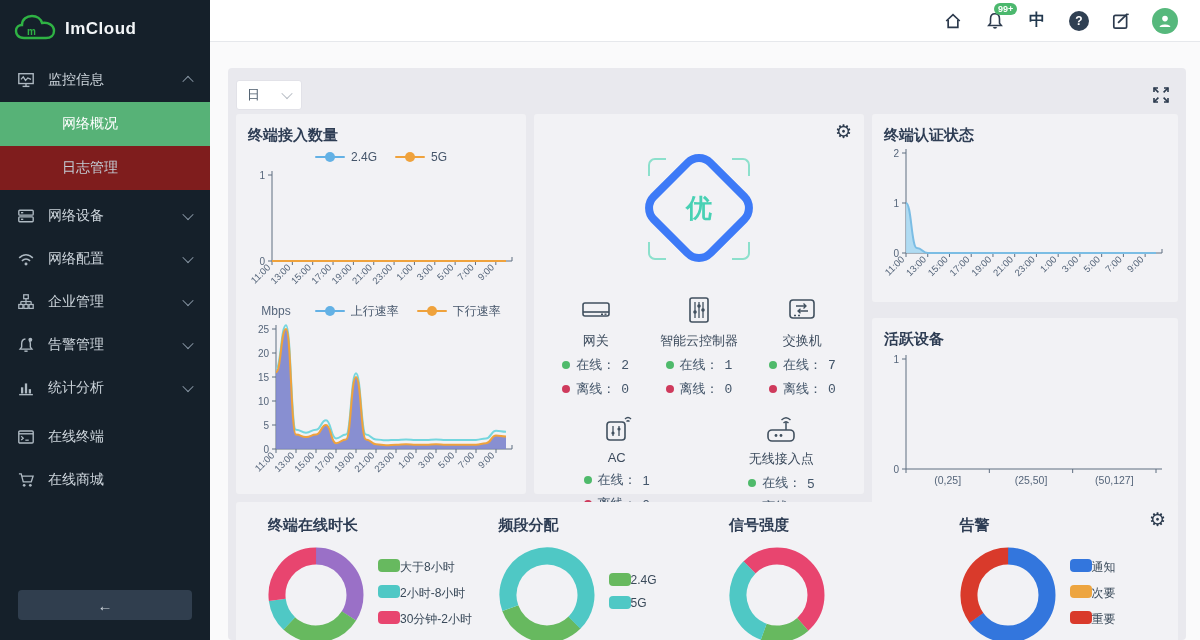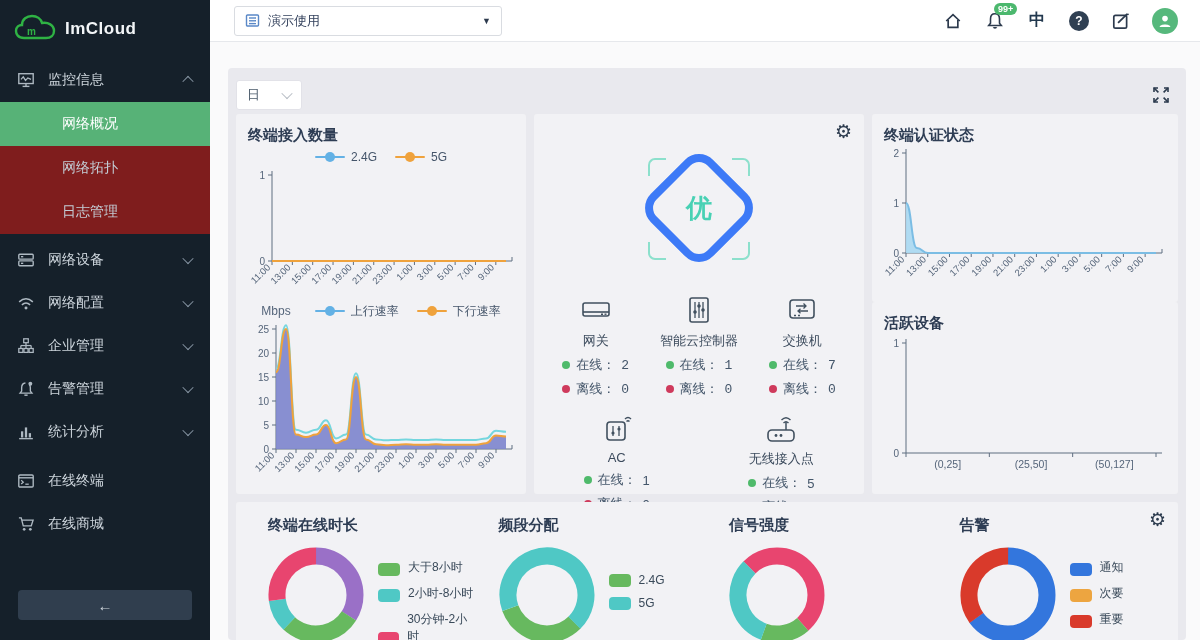--- a/index.html
+++ b/index.html
@@ -41,21 +41,21 @@
   .period-select { width:66px; height:30px; background:#fff; border:1px solid #e2e2e8; border-radius:3px; display:flex; align-items:center; padding:0 10px; gap:14px; cursor:pointer; }
   .period-select .ps-label { font-size:13px; color:#4a5a6a; flex:1; }
   .period-select .chev { border-color:#b6bcc4; }
   .fs-btn { margin-left:auto; margin-right:8px; cursor:pointer; width:18px; height:18px; }
 
   .grid-row1 { display:flex; gap:8px; height:380px; }
   .card { background:#f2f2f5; border-radius:3px; }
   .card-title { font-size:15px; font-weight:bold; color:#2e3d54; }
   .card1 { width:290px; padding:12px; }
   .card2 { width:330px; position:relative; padding:10px; }
-  .col3 { flex:1; display:flex; flex-direction:column; gap:0; }
+  .col3 { flex:1; display:flex; flex-direction:column; gap:16px; }
   .card3 { height:188px; padding:12px; }
   .card4 { flex:1; padding:12px; }
   .grid-row2 { margin-top:8px; height:190px; position:relative; padding:14px 10px 0 10px; display:flex; }
 
   .legend-row { display:flex; align-items:center; justify-content:center; gap:18px; height:20px; margin-top:2px; }
   .legend-item { display:flex; align-items:center; gap:6px; cursor:pointer; }
   .legend-item .ll { font-size:12px; color:#45556a; }
   .lmark { position:relative; width:30px; height:10px; display:inline-block; }
   .lmark::before { content:""; position:absolute; left:0; right:0; top:4px; height:2px; background:var(--c); border-radius:1px; }
   .lmark::after { content:""; position:absolute; left:10px; top:0; width:10px; height:10px; border-radius:50%; background:var(--c); }
@@ -79,21 +79,21 @@
   .dev { display:flex; flex-direction:column; align-items:center; width:104px; }
   .dev-name { font-size:13px; color:#3c4b5d; margin-top:6px; }
   .dev-line { display:flex; align-items:center; gap:6px; margin-top:6px; font-size:13px; color:#44566a; }
   .dot { width:8px; height:8px; border-radius:50%; }
   .dot.g { background:#4fba6b; } .dot.r { background:#cf3a5c; }
 
   
   .dsec { flex:1; padding-left:22px; }
   .dsec-body { display:flex; align-items:flex-start; margin-top:12px; gap:14px; }
   .dlegend { display:flex; flex-direction:column; gap:9px; margin-top:12px; }
-  .dleg-item { display:flex; align-items:flex-end; gap:8px; cursor:pointer; }
+  .dleg-item { display:flex; align-items:flex-start; cursor:pointer; }
   .sw { width:22px; height:13px; border-radius:4px; }
   .dleg-item .ll { font-size:12px; color:#3a4a5a; }
 </style>
 </head>
 <body>
 
 <div class="stage">
 
   <div class="sidebar">
     <div class="logo">
@@ -111,23 +111,20 @@
           <line x1="7" y1="10.1" x2="7" y2="12.4" stroke="#aeb9c2" stroke-width="1.2"></line>
           <line x1="4" y1="12.6" x2="10" y2="12.6" stroke="#aeb9c2" stroke-width="1.2"></line>
         </svg>
       <span class="ni-label">监控信息</span>
       <span class="chev up"></span>
     </div>
 
     <div class="submenu">
       <div class="sub-item active">
           <span>网络概况</span>
-        </div>
-      <div class="sub-item">
-          <span>网络拓扑</span>
         </div>
       <div class="sub-item">
           <span>日志管理</span>
         </div>
     </div>
 
     <div class="nav-item small-gap" style="margin-top:4px">
       <svg class="micon" viewBox="0 0 14 14">
           <rect x="0.7" y="2" width="12.6" height="4.2" rx="0.8" fill="none" stroke="#aeb9c2" stroke-width="1.2"></rect>
           <rect x="0.7" y="7.8" width="12.6" height="4.2" rx="0.8" fill="none" stroke="#aeb9c2" stroke-width="1.2"></rect>
@@ -203,30 +200,20 @@
         </svg>
       <span class="ni-label">在线商城</span>
     </div>
 
     <div class="collapse-btn">
       <span>←</span>
     </div>
   </div>
 
   <div class="header">
-    <div class="org-select">
-      <svg width="15" height="15" viewBox="0 0 15 15">
-          <rect x="1.5" y="2" width="12" height="11" rx="1" fill="none" stroke="#5a88c7" stroke-width="1.4"></rect>
-          <line x1="4" y1="5" x2="11" y2="5" stroke="#5a88c7" stroke-width="1.4"></line>
-          <line x1="4" y1="7.8" x2="11" y2="7.8" stroke="#5a88c7" stroke-width="1.4"></line>
-          <line x1="4" y1="10.6" x2="11" y2="10.6" stroke="#5a88c7" stroke-width="1.4"></line>
-        </svg>
-      <span class="os-label">演示使用</span>
-      <span class="os-caret">▼</span>
-    </div>
     <div class="header-right">
       <div class="hicon">
         <svg width="18" height="18" viewBox="0 0 16 16">
             <path d="M2 8 L8 2.4 L14 8" fill="none" stroke="#2c3a4d" stroke-width="1.5"></path>
             <path d="M3.7 7 L3.7 13.6 L12.3 13.6 L12.3 7" fill="none" stroke="#2c3a4d" stroke-width="1.5"></path>
           </svg>
       </div>
       <div class="hicon">
         <svg width="18" height="18" viewBox="0 0 16 16">
             <path d="M8 1.6 C5.2 1.6 4 3.8 4 6.2 L4 10 L2.4 12 L13.6 12 L12 10 L12 6.2 C12 3.8 10.8 1.6 8 1.6 Z" fill="none" stroke="#2c3a4d" stroke-width="1.4"></path>

